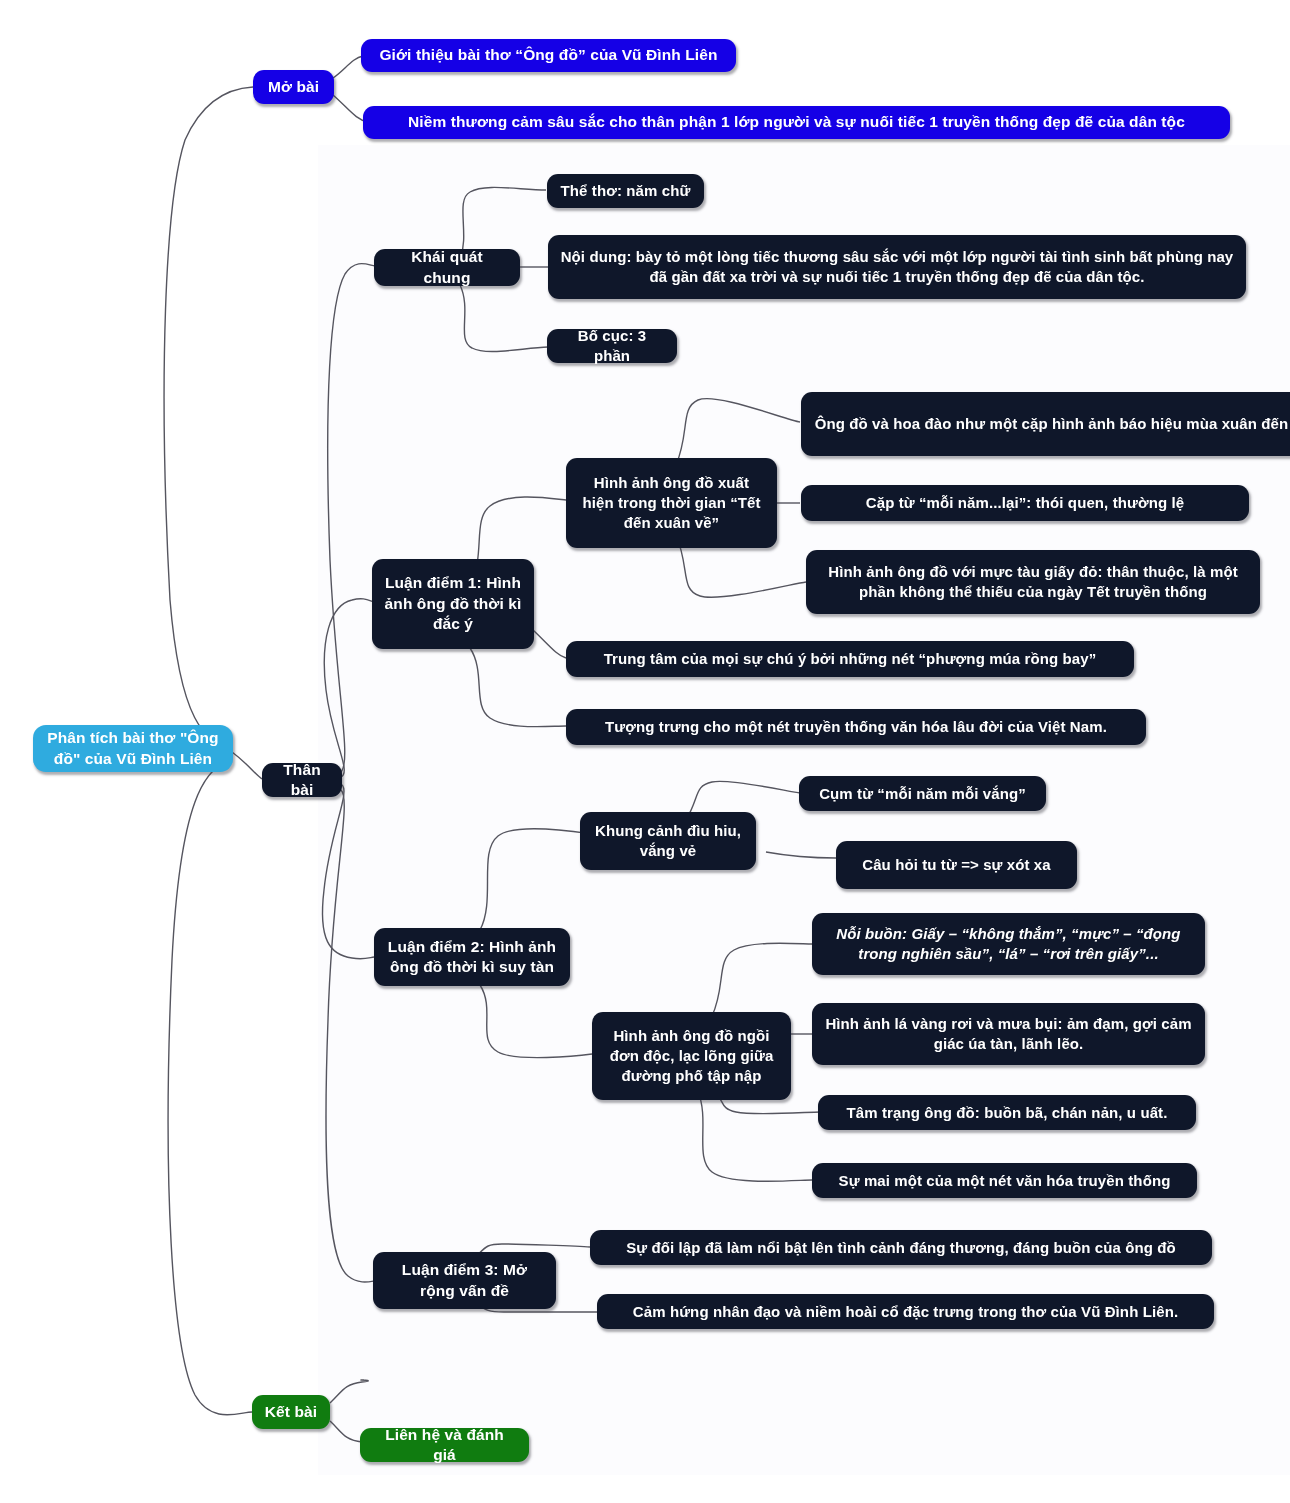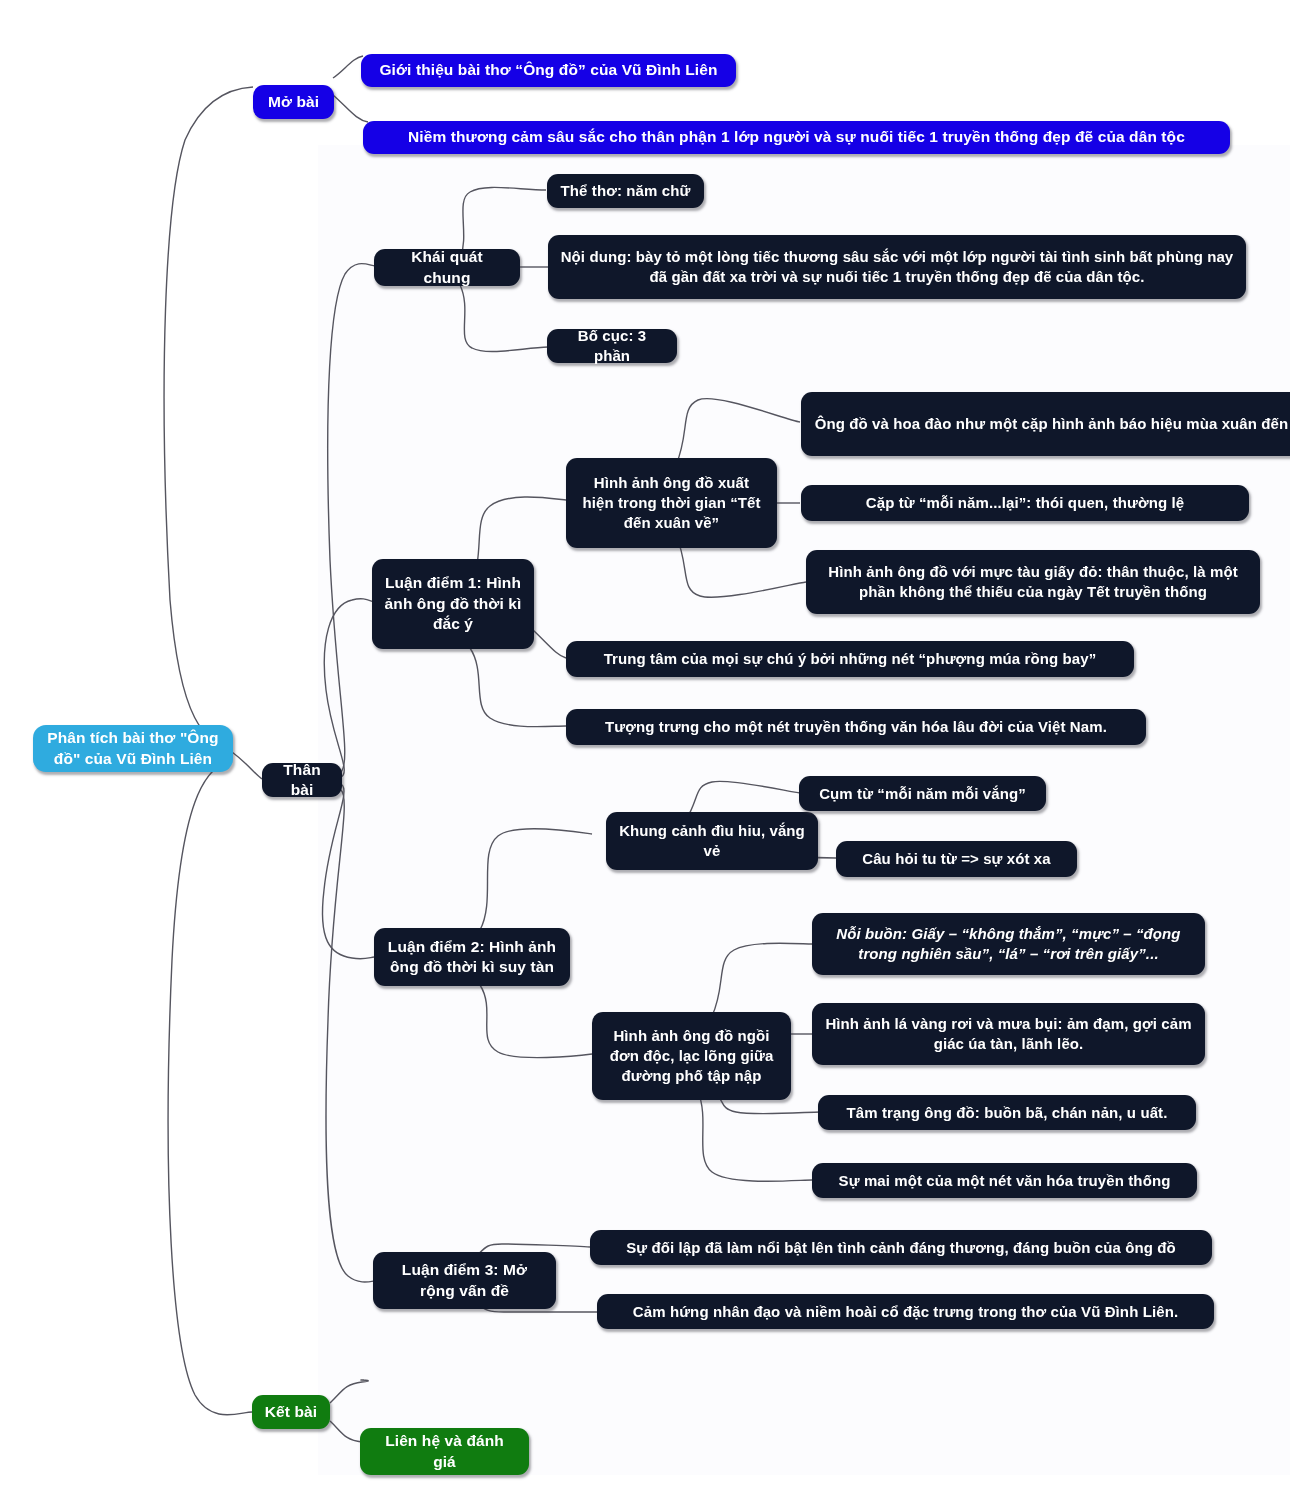--- a/index.html
+++ b/index.html
@@ -46,21 +46,21 @@
     line-height: 1.32;
     letter-spacing: 0.1px;
     box-shadow: 1.5px 2.5px 2.5px rgba(60,60,70,0.42);
     -webkit-font-smoothing: antialiased;
   }
   .node.root {
     background: #2fabdf;
     border-radius: 13px;
     font-size: 15.5px;
   }
-  .node.blue  { background: #1500e6; margin-top: 15px; }
+  .node.blue  { background: #1500e6; }
   .node.red   { background: #0f172a; }
   .node.green { background: #107c10; }
 
   .lvl1 { font-size: 15.5px; }
   .lvl2 { font-size: 15.5px; }
   .lvl3 { font-size: 15px; }
   .lvl4 { font-size: 15px; }
 </style>
 </head>
 <body>
@@ -169,27 +169,27 @@
   <div class="node red lvl3" style="left:566px; top:641px; width:568px; height:36px;">
     <span>Trung tâm của mọi sự chú ý bởi những nét “phượng múa rồng bay”</span>
   </div>
   <div class="node red lvl3" style="left:566px; top:709px; width:580px; height:36px;">
     <span>Tượng trưng cho một nét truyền thống văn hóa lâu đời của Việt Nam.</span>
   </div>
 
   <div class="node red lvl2" style="left:374px; top:928px; width:196px; height:58px;">
     <span>Luận điểm 2: Hình ảnh ông đồ thời kì suy tàn</span>
   </div>
-  <div class="node red lvl3" style="left:606px; top:812px; width:212px; height:58px;text-align:center;">
+  <div class="node red lvl3" style="left:580px; top:812px; width:176px; height:58px;text-align:center;">
     <span>Khung cảnh đìu hiu, vắng vẻ</span>
   </div>
   <div class="node red lvl4" style="left:799px; top:776px; width:247px; height:35px;">
     <span>Cụm từ “mỗi năm mỗi vắng”</span>
   </div>
-  <div class="node red lvl4" style="left:836px; top:841px; width:241px; height:36px;">
+  <div class="node red lvl4" style="left:836px; top:841px; width:241px; height:48px;">
     <span>Câu hỏi tu từ =&gt; sự xót xa</span>
   </div>
   <div class="node red lvl3" style="left:592px; top:1012px; width:199px; height:88px;">
     <span>Hình ảnh ông đồ ngồi đơn độc, lạc lõng giữa đường phố tập nập</span>
   </div>
   <div class="node red lvl4" style="left:812px; top:913px; width:393px; height:62px;font-style:italic;">
     <span>Nỗi buồn: Giấy – “không thắm”, “mực” – “đọng trong nghiên sầu”, “lá” – “rơi trên giấy”...</span>
   </div>
   <div class="node red lvl4" style="left:812px; top:1003px; width:393px; height:62px;">
     <span>Hình ảnh lá vàng rơi và mưa bụi: ảm đạm, gợi cảm giác úa tàn, lãnh lẽo.</span>
@@ -207,17 +207,17 @@
   <div class="node red lvl3" style="left:590px; top:1230px; width:622px; height:35px;">
     <span>Sự đối lập đã làm nổi bật lên tình cảnh đáng thương, đáng buồn của ông đồ</span>
   </div>
   <div class="node red lvl3" style="left:597px; top:1294px; width:617px; height:35px;">
     <span>Cảm hứng nhân đạo và niềm hoài cổ đặc trưng trong thơ của Vũ Đình Liên.</span>
   </div>
 
   <div class="node green lvl1" style="left:252px; top:1395px; width:78px; height:34px;">
     <span>Kết bài</span>
   </div>
-  <div class="node green lvl2" style="left:360px; top:1428px; width:169px; height:47px;">
+  <div class="node green lvl2" style="left:360px; top:1428px; width:169px; height:34px;">
     <span>Liên hệ và đánh giá</span>
   </div>
 
 </div>
 
 </body></html>

